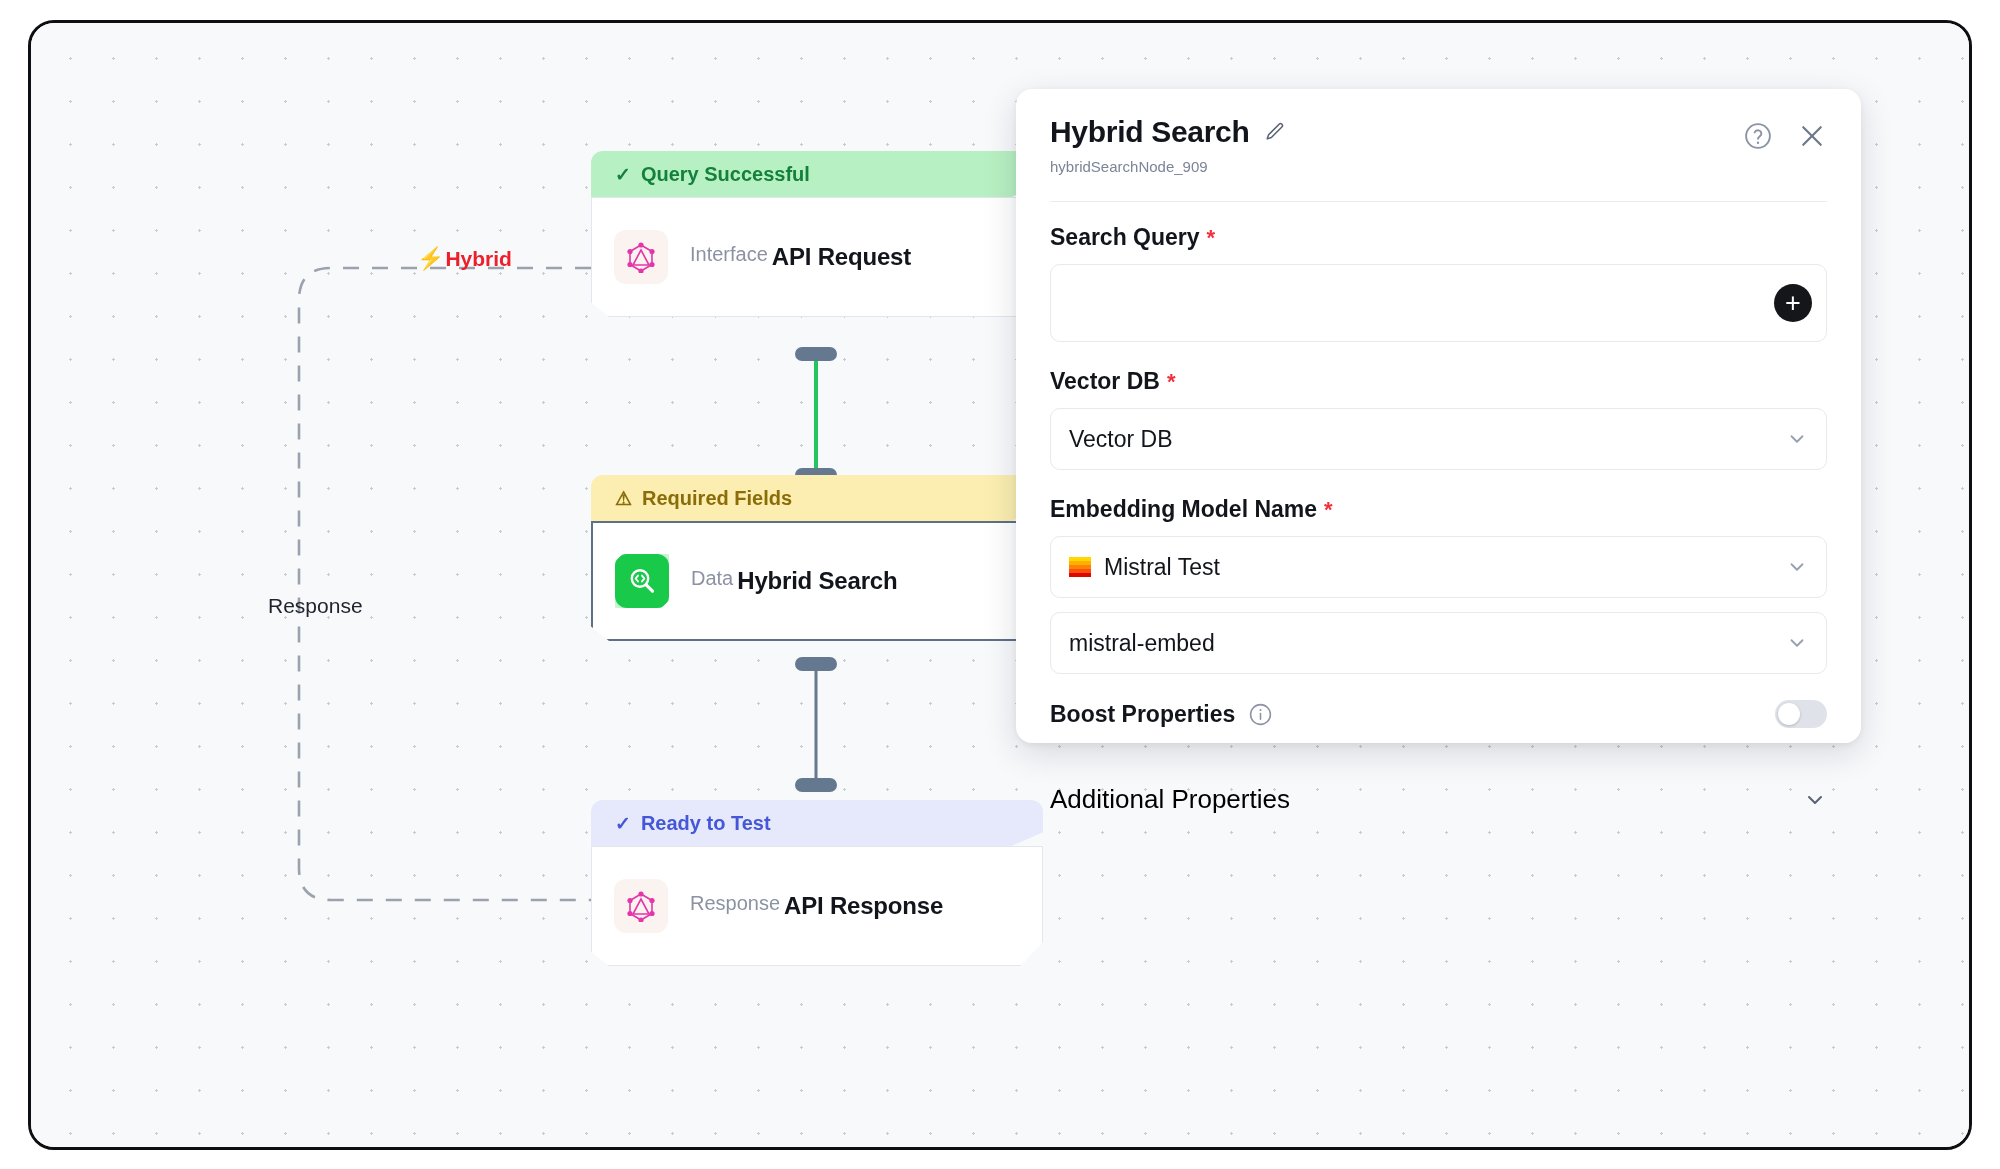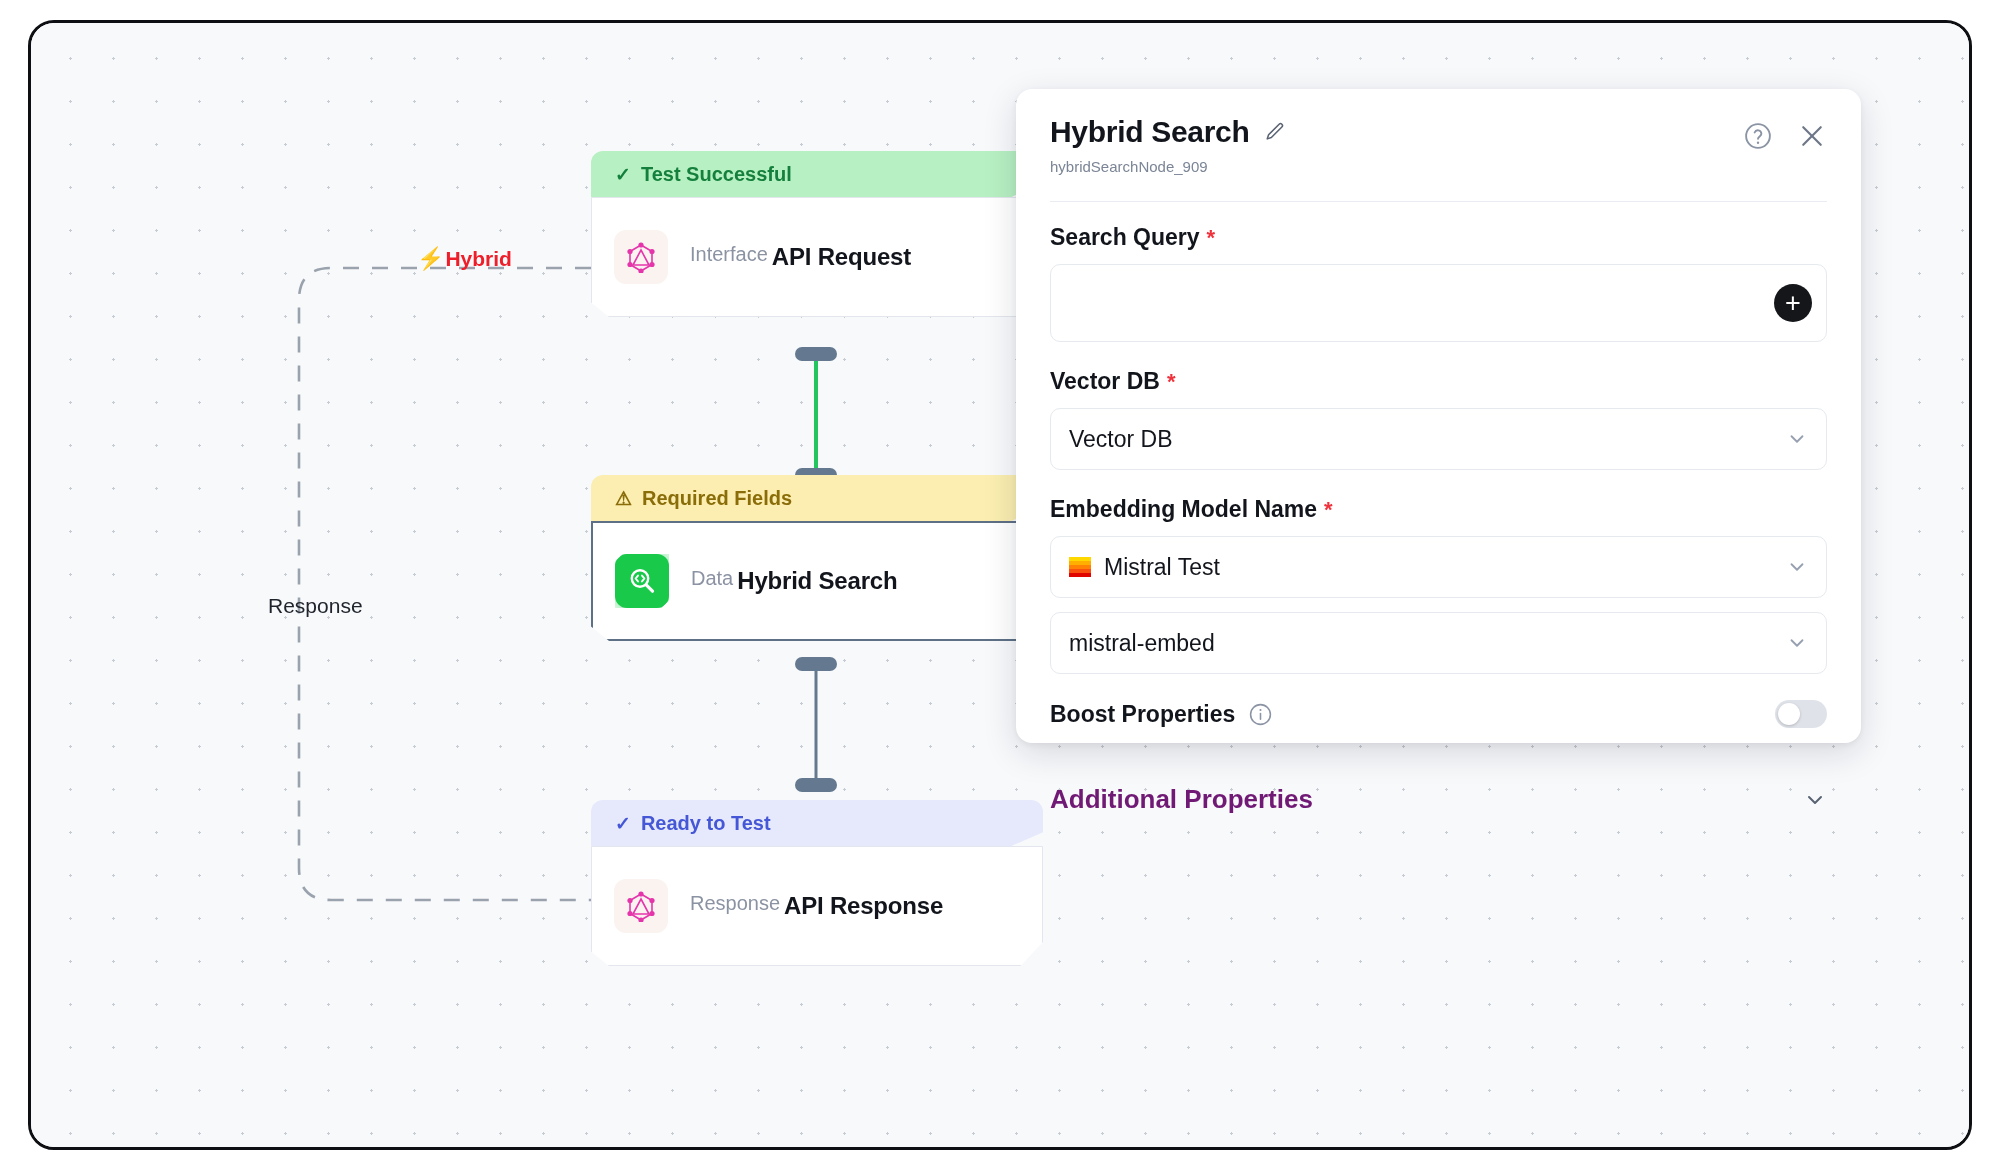--- a/index.html
+++ b/index.html
@@ -187,21 +187,21 @@
     width: 22px; height: 22px; border-radius: 50%;
     background: #ffffff;
     box-shadow: 0 1px 3px rgba(0,0,0,.2);
   }
 
   .accordion-row {
     display: flex; align-items: center; justify-content: space-between;
     margin-top: 56px;
     cursor: pointer;
   }
-  .accordion-title { font-size: 26px; font-weight: 700; color: #701a75; }
+  .accordion-title { font-size: 26px; font-weight: 400; color: #000000; }
 </style>
 </head>
 <body>
 
 <div id="app-frame">
   <div id="canvas">
 
     <svg id="edges" width="1944" height="1130">
 
       <path d="M 560 245 L 300 245 Q 268 245 268 277 L 268 845 Q 268 877 300 877 L 560 877" fill="none" stroke="#9aa2ae" stroke-width="2.6" stroke-dasharray="16 13" stroke-linecap="butt"></path>
@@ -218,21 +218,21 @@
 
     <div id="trigger-label" class="edge-label">
       <span class="bolt">⚡</span>
       <span>Hybrid</span>
     </div>
     <div id="response-label" class="edge-label">Response</div>
 
     <div class="node-wrap" style="left:560px; top:128px;">
       <div class="node-banner banner-success">
         <span class="bicon">✓</span>
-        <span>Test Successful</span>
+        <span>Query Successful</span>
       </div>
       <div class="node-card">
         <div class="node-icon icon-graphql">
           <svg width="30" height="32" viewBox="0 0 30 32">
             <g stroke="#e535ab" stroke-width="1.6" fill="none">
               <path d="M15 4 L26 10.5 L26 23.5 L15 30 L4 23.5 L4 10.5 Z"></path>
               <path d="M15 9 L23 24 L7 24 Z"></path>
             </g>
             <g fill="#e535ab">
               <circle cx="15" cy="4" r="2.6"></circle>

